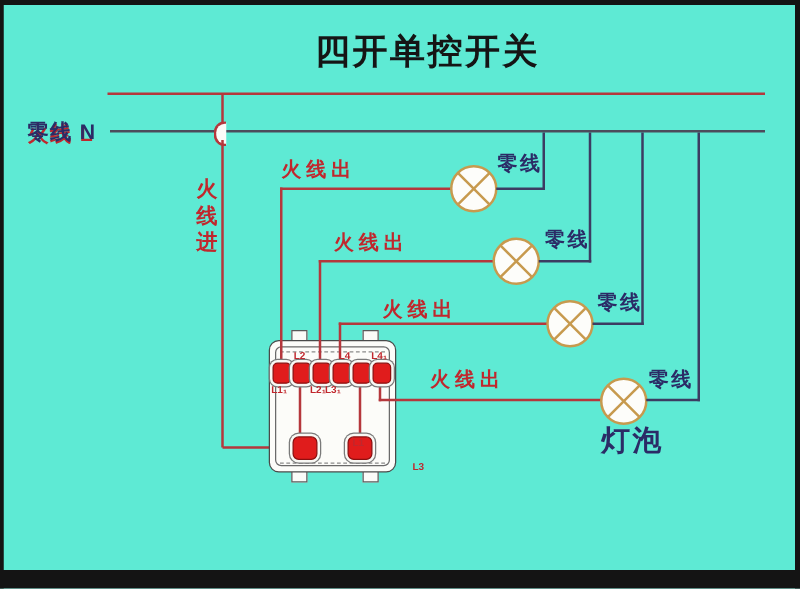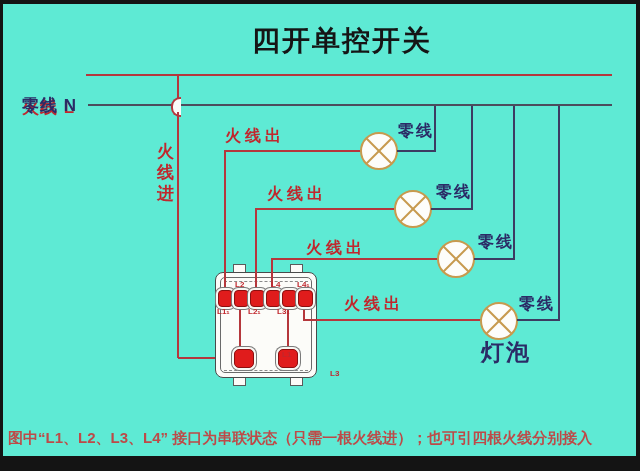--- a/index.html
+++ b/index.html
@@ -148,27 +148,26 @@
   <div class="term" style="left:250px;top:290px;width:13px;height:15px;"></div>
   <div class="term" style="left:266px;top:290px;width:13px;height:15px;"></div>
   <div class="term" style="left:282px;top:290px;width:13px;height:15px;"></div>
   <div class="term" style="left:298px;top:290px;width:13px;height:15px;"></div>
 
   <div class="tlabel" style="left:235px;top:280px;">L2</div>
   <div class="tlabel" style="left:271px;top:280px;">L4</div>
   <div class="tlabel" style="left:297px;top:280px;">L4₁</div>
   <div class="tlabel" style="left:217px;top:307px;">L1₁</div>
   <div class="tlabel" style="left:248px;top:307px;">L2₁</div>
-  <div class="tlabel" style="left:277px;top:307px;">L3₁</div>
+  <div class="tlabel" style="left:260px;top:307px;">L3₁</div>
 
   <div class="term" style="left:234px;top:349px;width:18px;height:17px;border-radius:5px;"></div>
   <div class="term" style="left:278px;top:349px;width:18px;height:17px;border-radius:5px;"></div>
   <div class="tlabel" style="left:238px;top:350px;padding-left:44px;">L1</div>
   <div class="tlabel" style="left:282px;top:369px;padding-left:48px;">L3</div>
 
-  <div class="footnote" style="top:429px;">图中“L1、L2、L3、L4” 接口为串联状态（只需一根火线进）；也可引四根火线分别接入</div>
 
   <div class="border-bar" style="left:0;top:0;width:640px;height:4px;"></div>
   <div class="border-bar" style="left:0;top:0;width:3px;height:471px;"></div>
   <div class="border-bar" style="left:636px;top:0;width:4px;height:471px;"></div>
   <div class="border-bar" style="left:0;top:456px;width:640px;height:15px;"></div>
 
 </div>
 
 </body></html>

